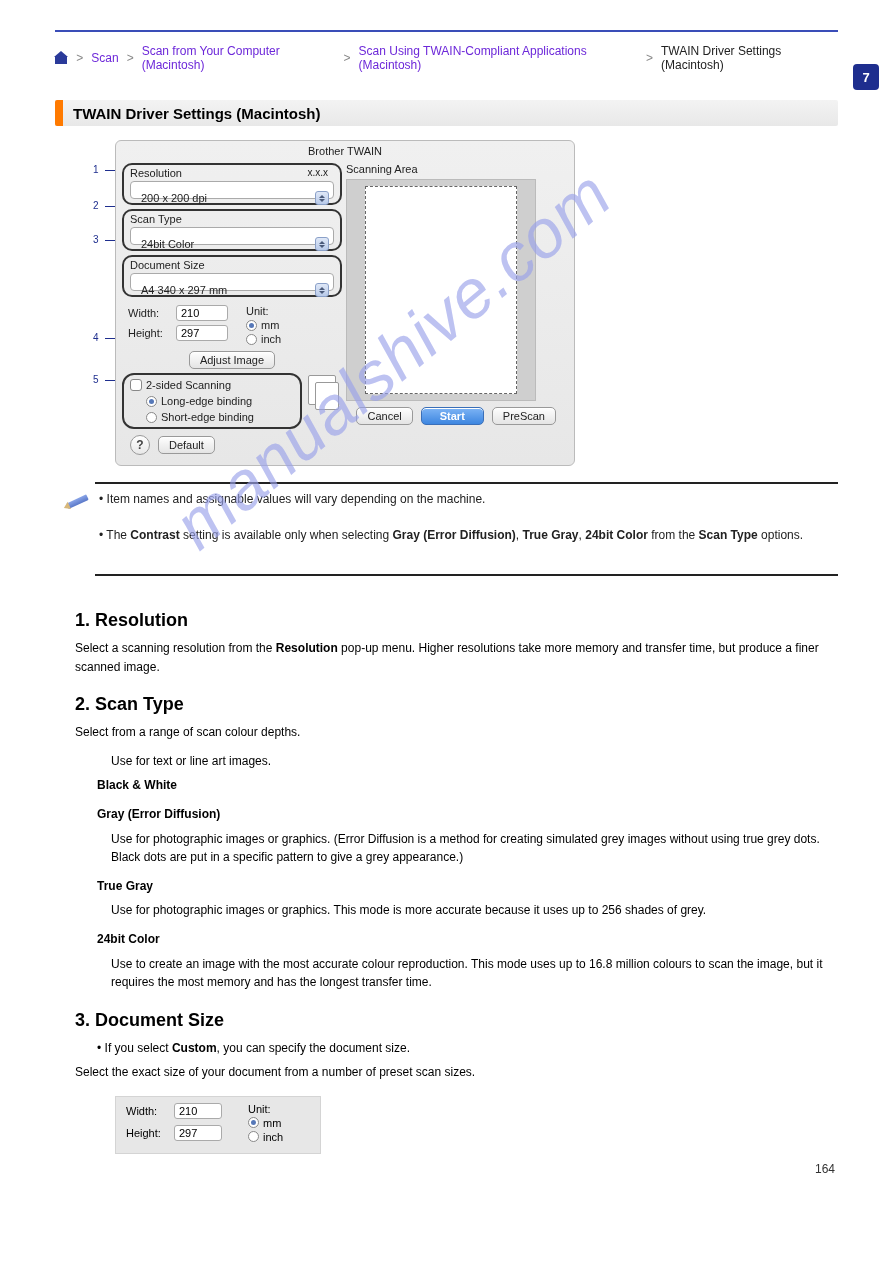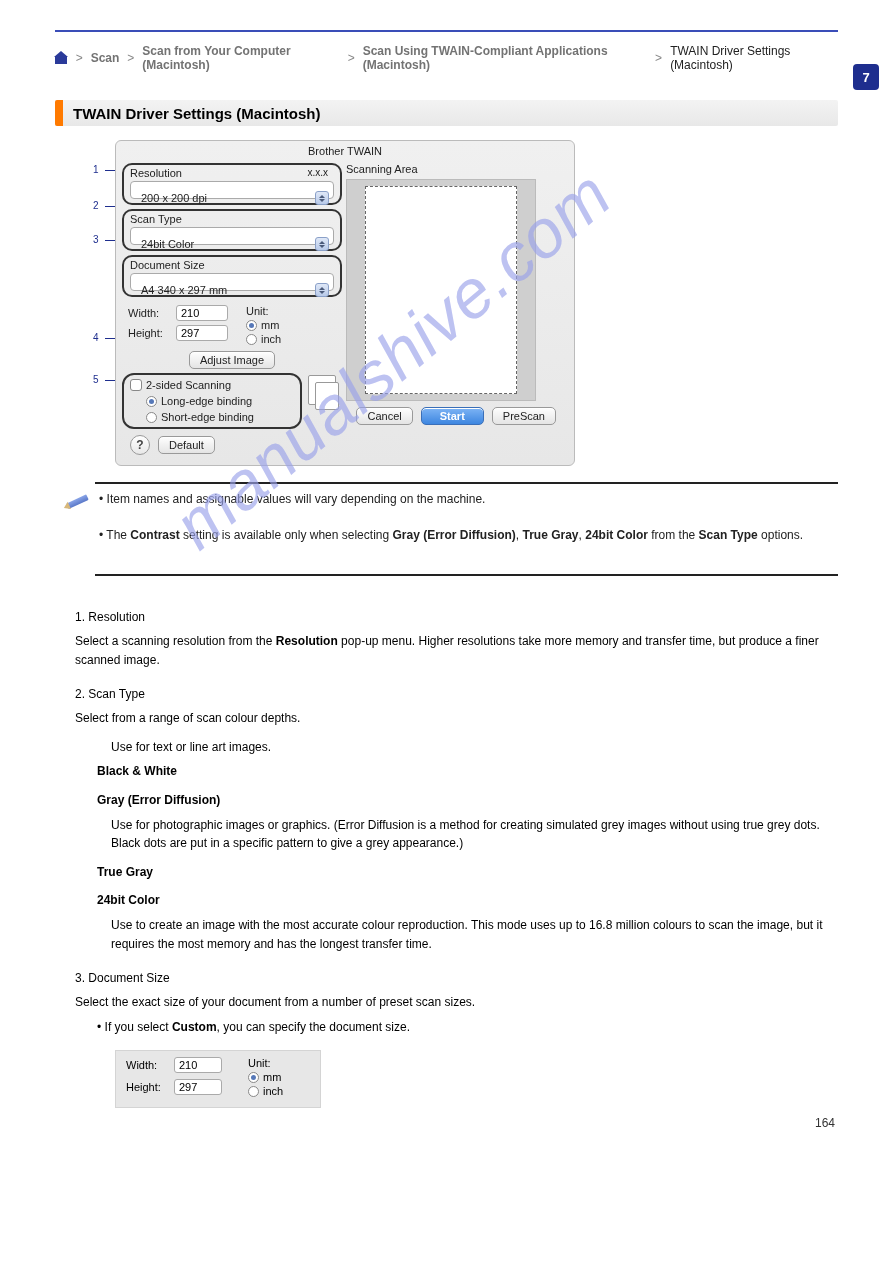--- a/index.html
+++ b/index.html
@@ -40,21 +40,21 @@
   }
   .home-icon::after {
     content: "";
     position: absolute;
     left: -1px; top: -1px;
     border-left: 7px solid transparent;
     border-right: 7px solid transparent;
     border-bottom: 6px solid #2a3a9a;
   }
   .breadcrumb-row .sep { color: #888; }
-  .breadcrumb-row a { color: #737373; text-decoration: none; cursor: pointer; font-weight: bold;}
+  .breadcrumb-row a { color: #6d28d9; text-decoration: none; cursor: pointer;}
   .breadcrumb-row .current { color: #222; }
 
   .section-title-bar {
     display: flex;
     align-items: center;
     background: linear-gradient(#f3f3f3,#e8e8e8);
     border-radius: 2px;
     margin-bottom: 14px;
     height: 26px;
   }
@@ -210,21 +210,21 @@
   }
   .pencil::before{content:"";position:absolute;left:4px;top:5px;width:22px;height:6px;
     background:linear-gradient(#8aa5e8,#5a78c8);border-radius:1px;}
   .pencil::after{content:"";position:absolute;left:0;top:4px;
     border-top:4px solid transparent;border-bottom:4px solid transparent;
     border-right:6px solid #d8b87a;}
   .note-text{font-size:12px;color:#222;line-height:1.5;max-width:720px;}
   .note-bottom{border-top:2px solid #222;margin-top:30px;}
 
   .body-section{margin:34px 0 0 20px;max-width:760px;}
-  .h3{font-size:12px;font-weight:normal;margin-bottom:8px;}
+  .h3{font-size:18px;font-weight:bold;margin-bottom:8px;}
   .para{font-size:12px;line-height:1.55;margin-bottom:6px;}
   .label-bold{font-weight:bold;}
 
   .small-wh-panel{
     margin:14px 0 0 60px;
     width:206px;background:#e7e7e7;border:1px solid #d4d4d4;
     padding:6px 10px;font-size:11px;display:flex;gap:26px;
   }
   .small-wh-panel .col1 .row{display:flex;align-items:center;gap:6px;margin-bottom:6px;}
   .small-wh-panel .col1 label{width:42px;}
@@ -397,30 +397,31 @@
     <p class="para">Select from a range of scan colour depths.</p>
 
     <div style="margin-left:22px;margin-top:10px">
       <p class="para" style="margin-left:14px">Use for text or line art images.</p>
       <p class="para"><span class="label-bold">Black &amp; White</span></p>
 
       <p class="para" style="margin-top:10px"><span class="label-bold">Gray (Error Diffusion)</span></p>
       <p class="para" style="margin-left:14px">Use for photographic images or graphics. (Error Diffusion is a method for creating simulated grey images without using true grey dots. Black dots are put in a specific pattern to give a grey appearance.)</p>
 
       <p class="para" style="margin-top:10px"><span class="label-bold">True Gray</span></p>
+      <p class="para" style="margin-left:14px">Use for photographic images or graphics. This mode is more accurate because it uses up to 256 shades of grey.</p>
 
       <p class="para" style="margin-top:10px"><span class="label-bold">24bit Color</span></p>
       <p class="para" style="margin-left:14px">Use to create an image with the most accurate colour reproduction. This mode uses up to 16.8 million colours to scan the image, but it requires the most memory and has the longest transfer time.</p>
     </div>
 
     <div class="h3" style="margin-top:18px">3. Document Size</div>
-    <p class="para">Select the exact size of your document from a number of preset scan sizes.</p>
     <p class="para" style="margin-left:22px">
       • <span>If you select </span><b>Custom</b><span>, you can specify the document size.</span>
     </p>
+    <p class="para">Select the exact size of your document from a number of preset scan sizes.</p>
   </div>
 
   <div class="small-wh-panel">
     <div class="col1">
       <div class="row">
           <label>Width:</label>
           <input value="210" style="">
         </div>
       <div class="row">
           <label>Height:</label>

